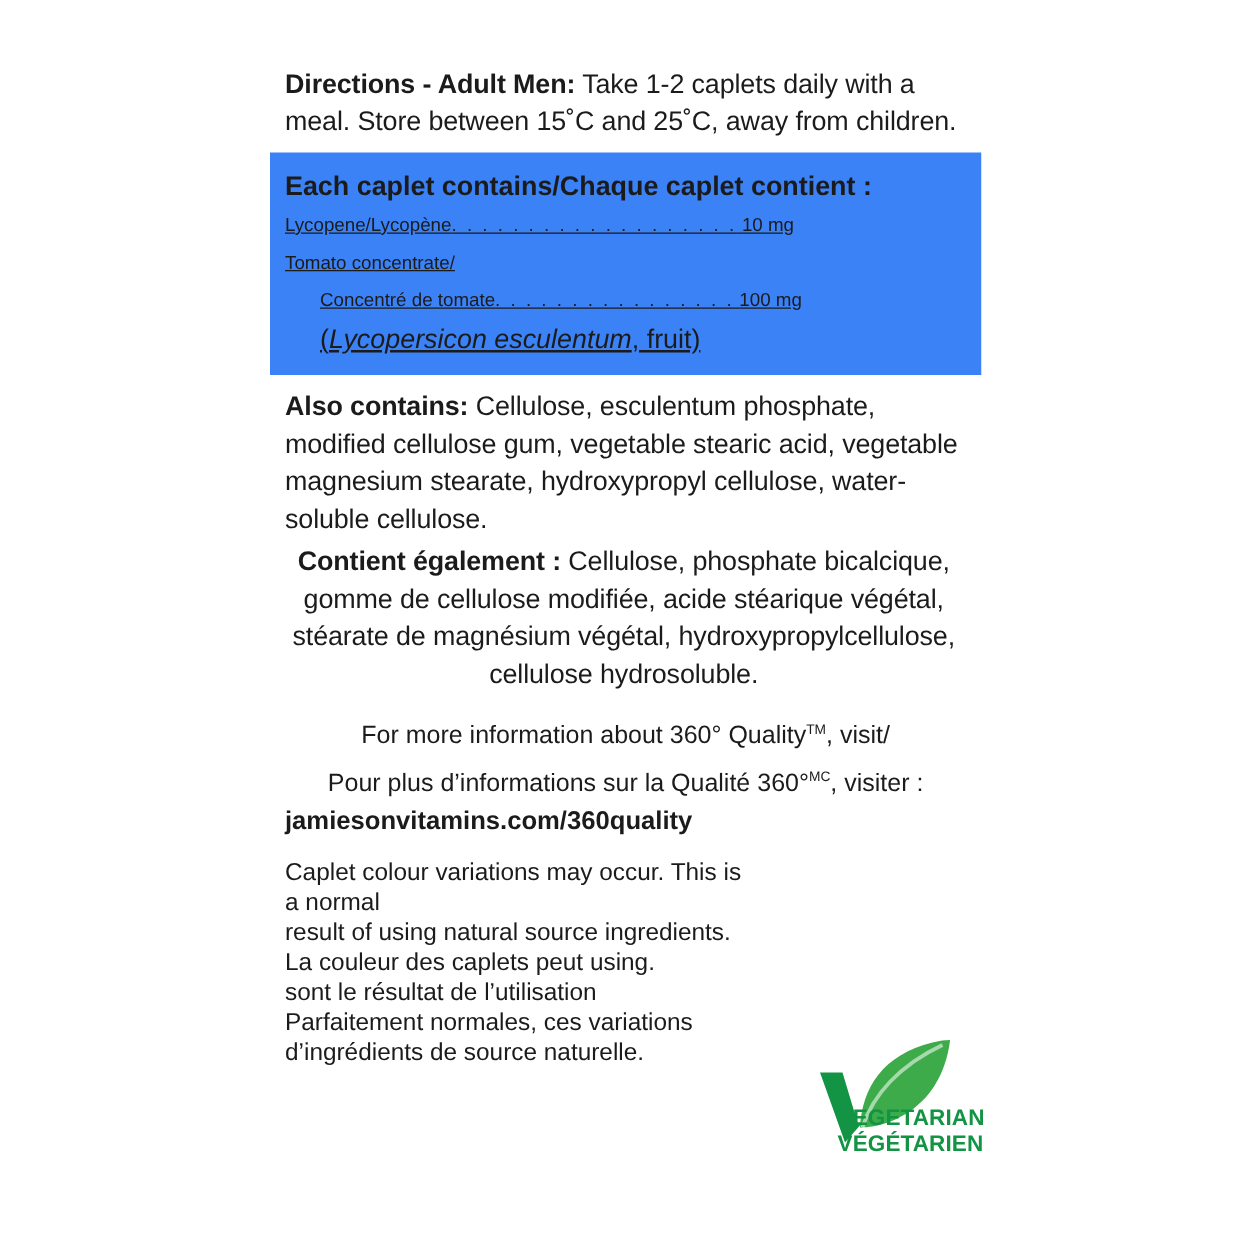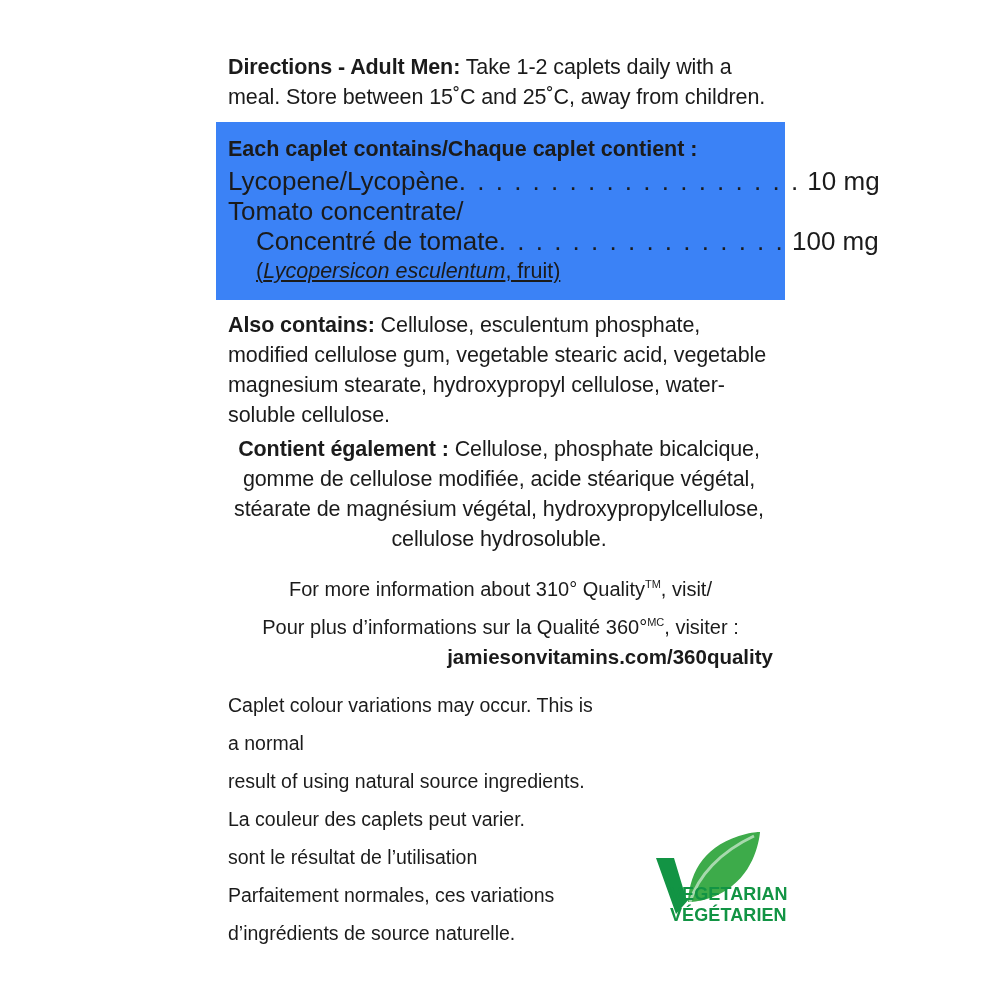--- a/index.html
+++ b/index.html
@@ -45,24 +45,25 @@
     width: 545px;
     box-sizing: content-box;
   }
   .facts-title {
     font-size: 21.5px;
     line-height: 30px;
     font-weight: bold;
     margin-bottom: 2px;
   }
   .facts-row {
-    font-size: 26px;
+    font-size: 15px;
     line-height: 30px;
     display: block;
     white-space: nowrap;
+    text-decoration: underline;
   }
   .facts-row .leader {
     letter-spacing: 2.0px;
   }
   .facts-indent {
     padding-left: 28px;
   }
   .facts-latin {
     padding-left: 28px;
     font-size: 21.5px;
@@ -87,26 +88,26 @@
     padding-top: 4px;
   }
   .quality sup {
     font-size: 11px;
     vertical-align: super;
   }
   .quality-url {
     font-weight: bold;
     font-size: 20.5px;
     line-height: 30px;
-    text-align: right;
+    text-align: left;
     padding-top: 1px;
   }
   .footnote {
     font-size: 19.5px;
-    line-height: 38px;
+    line-height: 24px;
     padding-top: 14px;
     width: 370px;
   }
   .veg-badge {
     position: absolute;
     left: 628px;
     top: 818px;
     width: 160px;
     height: 130px;
   }
@@ -153,30 +154,30 @@
   </div>
 
   <div class="block also-block">
     <div class="para"><span class="bold">Also contains:</span><span> Cellulose, esculentum phosphate, modified cellulose gum, vegetable stearic acid, vegetable magnesium stearate, hydroxypropyl cellulose, water-soluble cellulose.</span></div>
   </div>
 
   <div class="block contient-block">
     <div class="para"><span class="bold">Contient également :</span><span> Cellulose, phosphate bicalcique, gomme de cellulose modifiée, acide stéarique végétal, stéarate de magnésium végétal, hydroxypropylcellulose, cellulose hydrosoluble.</span></div>
   </div>
 
-  <div class="quality"><span>For more information about 310° Quality</span><sup>TM</sup><span>, visit/</span></div>
+  <div class="quality"><span>For more information about 360° Quality</span><sup>TM</sup><span>, visit/</span></div>
 
   <div class="quality"><span>Pour plus d’informations sur la Qualité 360°</span><sup>MC</sup><span>, visiter :</span></div>
 
   <div class="quality-url">jamiesonvitamins.com/360quality</div>
 
   <div class="footnote">
     <div>Caplet colour variations may occur. This is a normal</div>
     <div>result of using natural source ingredients.</div>
-    <div>La couleur des caplets peut varier.</div>
+    <div>La couleur des caplets peut using.</div>
     <div>sont le résultat de l’utilisation</div>
     <div>Parfaitement normales, ces variations</div>
     <div>d’ingrédients de source naturelle.</div>
   </div>
 
 </div>
 
 <div class="veg-badge">
   <svg width="160" height="130" viewBox="0 0 160 130" xmlns="http://www.w3.org/2000/svg">
     <path d="M48 96 L28 40 L46 40 L58 80 L62 80 Z" fill="#129444"></path>

